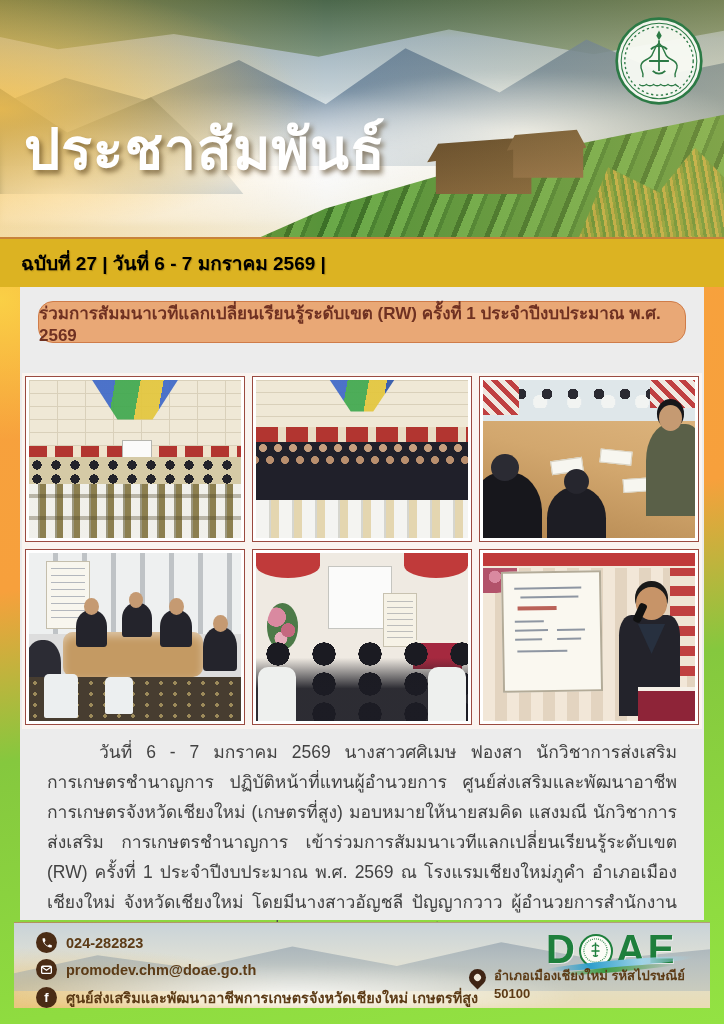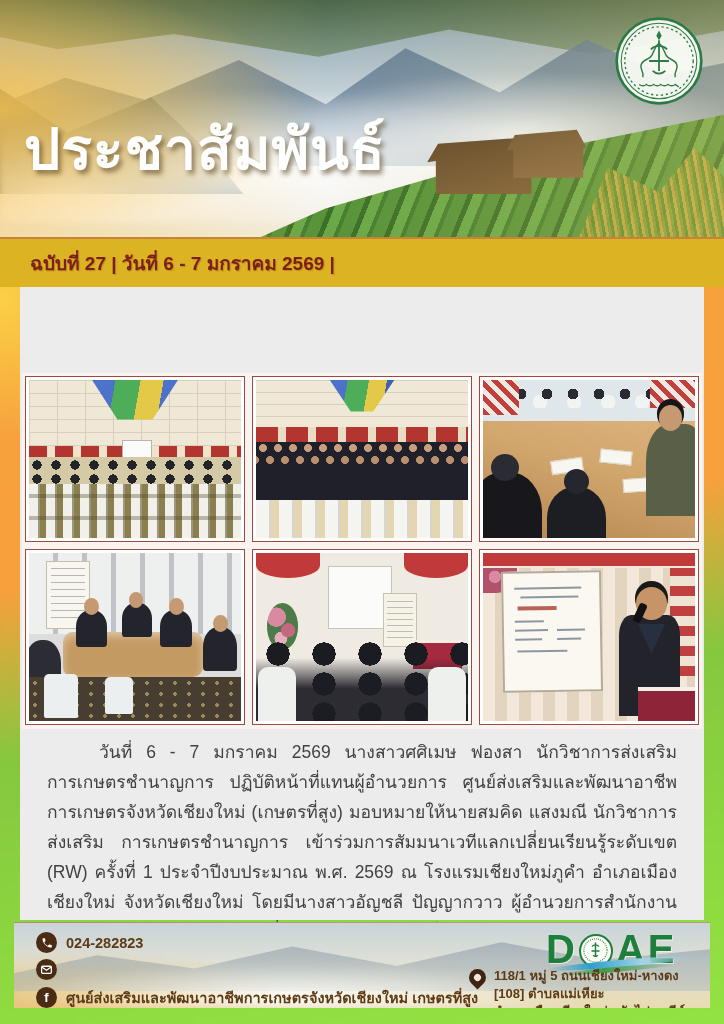--- a/index.html
+++ b/index.html
@@ -46,22 +46,22 @@
     background:linear-gradient(90deg, rgba(246,185,60,.35), rgba(246,185,60,0) 45%, rgba(250,215,120,.25) 100%); }
 
   .seal{ position:absolute; top:16px; right:20px; width:90px; height:90px; }
   .h-title{ position:absolute; left:24px; top:118px; color:#fff; font-size:57px; font-weight:800;
     letter-spacing:1px; line-height:1.1; text-shadow:3px 4px 5px rgba(70,45,10,.55); }
   .h-sub{ position:absolute; left:25px; top:198px; color:#fff; font-size:20.5px; font-weight:700;
     text-shadow:2px 2px 3px rgba(70,45,10,.6); }
 
   
   .issue-bar{ position:absolute; left:0; top:237px; width:724px; height:50px; background:#dcb322;
-    border-top:2px solid #c8833a; display:flex; align-items:center; padding-left:30px;
-    color:#7f1d1d; font-size:19px; font-weight:700; text-shadow:1px 1px 1px rgba(120,90,0,.35); }
+    border-top:2px solid #c8833a; display:flex; align-items:center; padding-left:21px;
+    color:#000000; font-size:19px; font-weight:700; text-shadow:1px 1px 1px rgba(120,90,0,.35); }
 
   
   .card{ position:absolute; left:20px; top:287px; width:684px; height:633px; background:#ececec; }
   .pill{ margin:14px 18px 0; height:42px; background:#e9a876; border:1.5px solid #cf7c49;
     border-radius:15px; display:flex; align-items:center; justify-content:center;
     color:#6f3122; font-size:17px; font-weight:700; }
   .grid{ position:absolute; left:2px; top:86px; width:680px; height:356px; background:#faf4f0;
     display:grid; grid-template-columns:repeat(3,1fr); grid-template-rows:166px 176px;
     gap:7px; padding:3px; }
   .cell{ background:#fff; border:1px solid #9a4a40; padding:3px; }
@@ -259,20 +259,21 @@
       <path d="M50 30c-7 6-5 12-10 16s-9 3-10 9c-1 5 4 8 2 13 M50 30c7 6 5 12 10 16s9 3 10 9c1 5-4 8-2 13" stroke="#2c7a45" stroke-width="1.6" fill="none"></path>
       <path d="M28 76q4 3 8 0 4 3 8 0 4 3 8 0 4 3 8 0 4 3 8 0 4 3 4 3" stroke="#2c7a45" stroke-width="1.4" fill="none"></path>
     </svg>
 
     <div class="h-title">ประชาสัมพันธ์</div>
   </div>
 
   <div class="issue-bar">ฉบับที่ 27 | วันที่ 6 - 7 มกราคม 2569 |</div>
 
   <div class="card">
+    <div class="pill">ร่วมการสัมมนาเวทีแลกเปลี่ยนเรียนรู้ระดับเขต (RW) ครั้งที่ 1 ประจำปีงบประมาณ พ.ศ. 2569</div>
 
     <div class="grid">
       <div class="cell">
         <div class="photo">
           <div class="p1-ceil"></div>
             <div class="p1-glass"></div>
           <div class="p1-wallred"></div>
             <div class="p1-screen"></div>
           <div class="p1-crowd"></div>
             <div class="p1-chairs"></div>
@@ -379,20 +380,21 @@
         </span>
         <span>024-282823</span>
       </div>
       <div class="c-row">
         <span class="c-ic">
           <svg width="13" height="13" viewBox="0 0 24 24">
               <rect x="3" y="6" width="18" height="13" rx="2" fill="none" stroke="#fff" stroke-width="2.4"></rect>
               <path d="M3.5 7.5 12 13.5l8.5-6" fill="none" stroke="#fff" stroke-width="2.4"></path>
             </svg>
         </span>
+        <span>promodev.chm@doae.go.th</span>
       </div>
       <div class="c-row">
         <span class="c-ic">f</span>
         <span>ศูนย์ส่งเสริมและพัฒนาอาชีพการเกษตรจังหวัดเชียงใหม่ เกษตรที่สูง</span>
       </div>
     </div>
 
     <div class="doae">
       <div class="letters">
         <span>D</span>
@@ -405,19 +407,18 @@
         <span>A</span>
         <span>E</span>
       </div>
       <div class="swoosh1"></div>
       <div class="swoosh2"></div>
     </div>
 
     <div class="address">
       <span class="pin"></span>
       <div class="addr-lines">
-        <div>118/1 หมู่ 5 ถนนเชียงใหม่-หางดง [108] ตำบลแม่เหียะ</div>
         <div>อำเภอเมืองเชียงใหม่ รหัสไปรษณีย์ 50100</div>
       </div>
     </div>
   </div>
 
 </div>
 
 </body></html>

